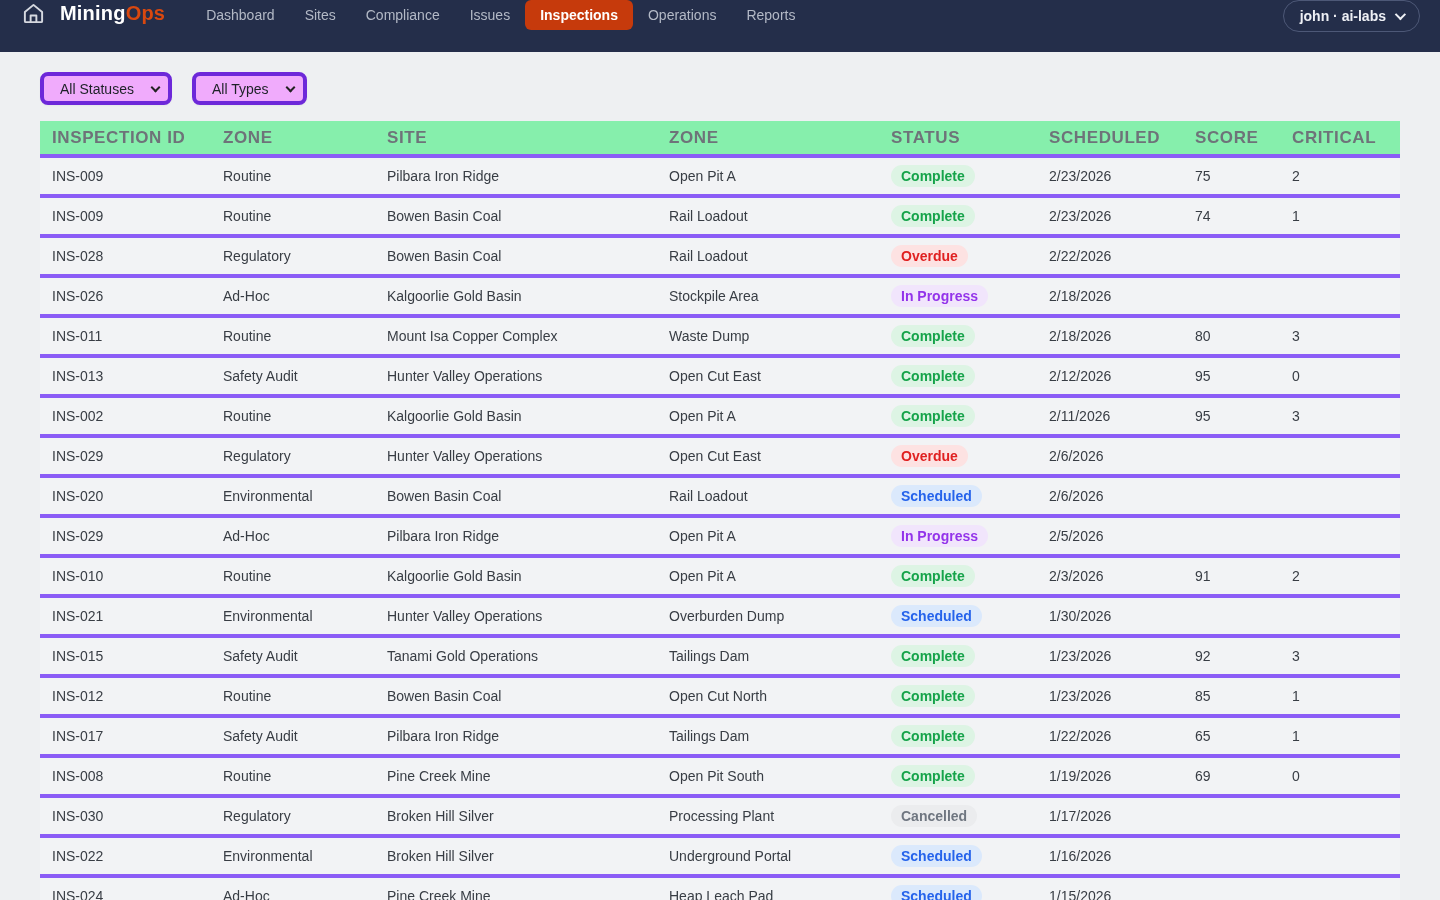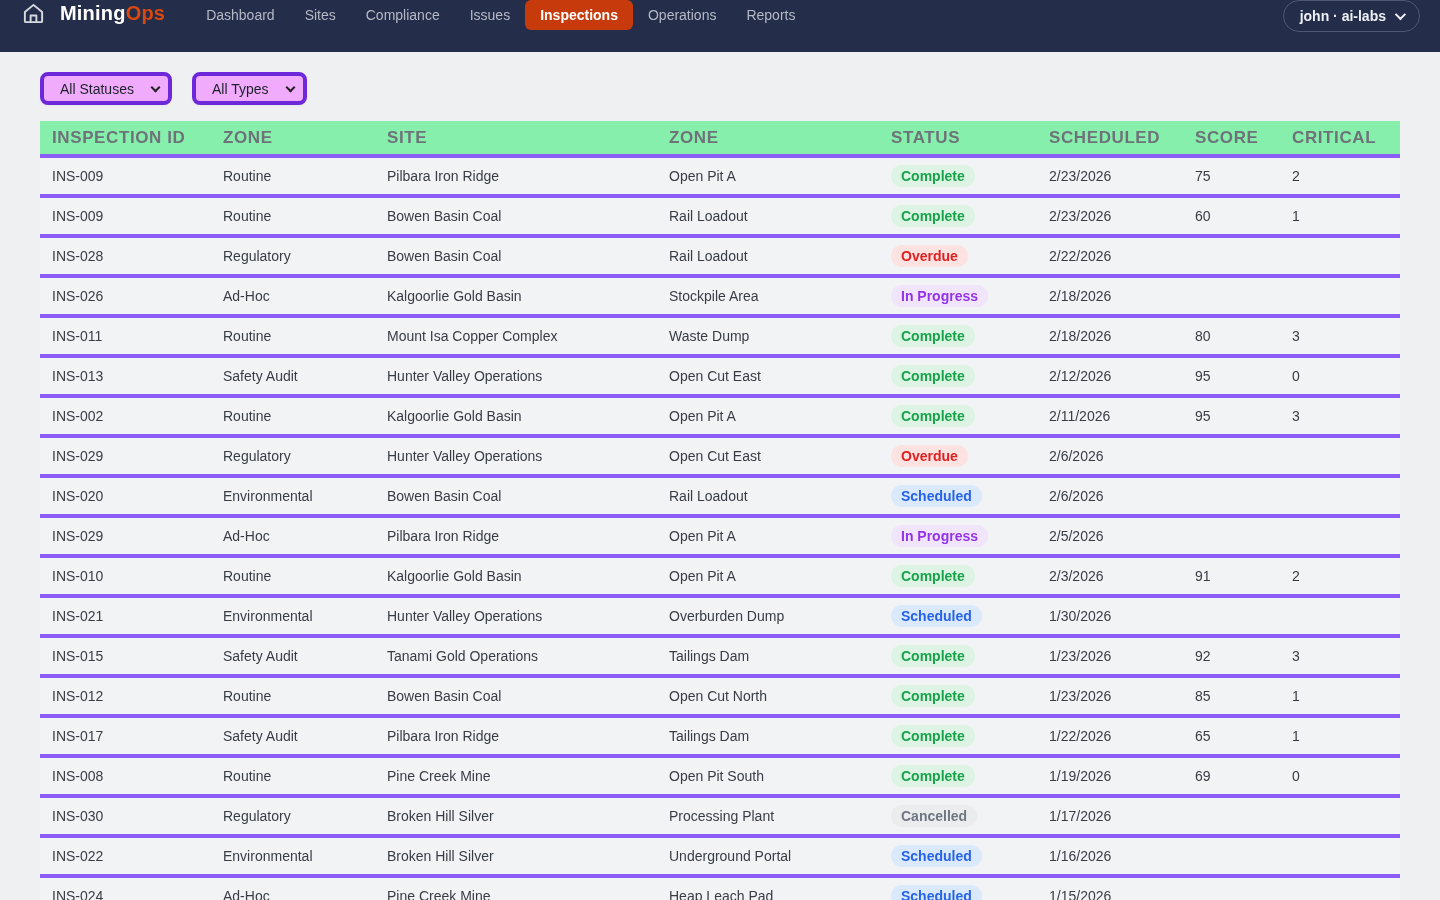--- a/index.html
+++ b/index.html
@@ -128,21 +128,21 @@
           <div>75</div>
           <div>2</div>
         </div>
         <div class="trow">
           <div>INS-009</div>
           <div>Routine</div>
           <div>Bowen Basin Coal</div>
           <div>Rail Loadout</div>
           <div><span class="badge" style="color: rgb(22, 163, 74); background: rgb(221, 244, 228);">Complete</span></div>
           <div>2/23/2026</div>
-          <div>60</div>
+          <div>74</div>
           <div>1</div>
         </div>
         <div class="trow">
           <div>INS-028</div>
           <div>Regulatory</div>
           <div>Bowen Basin Coal</div>
           <div>Rail Loadout</div>
           <div><span class="badge" style="color: rgb(224, 32, 32); background: rgb(253, 226, 226);">Overdue</span></div>
           <div>2/22/2026</div>
           <div></div>

